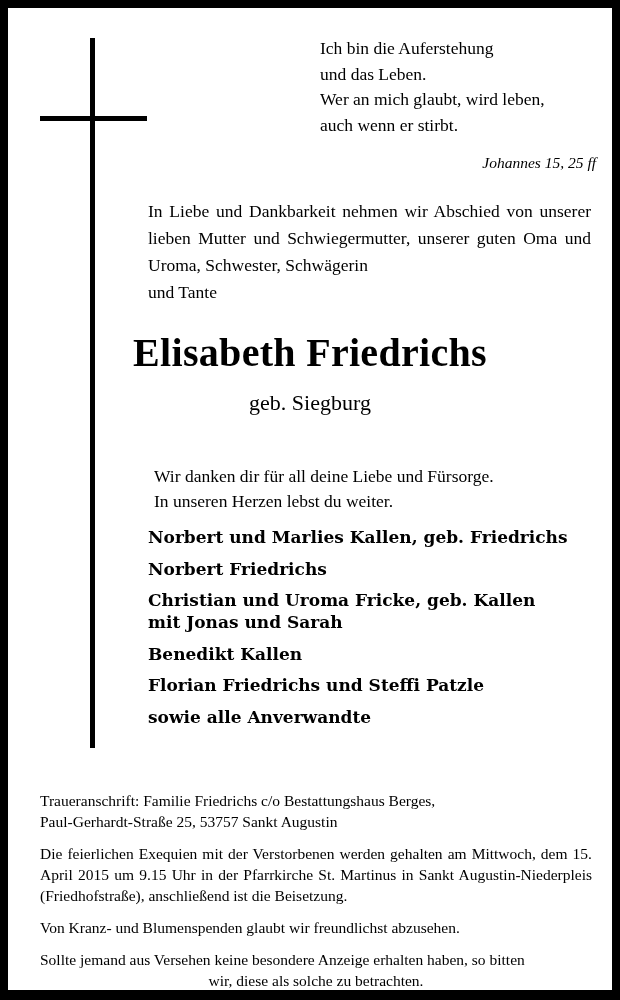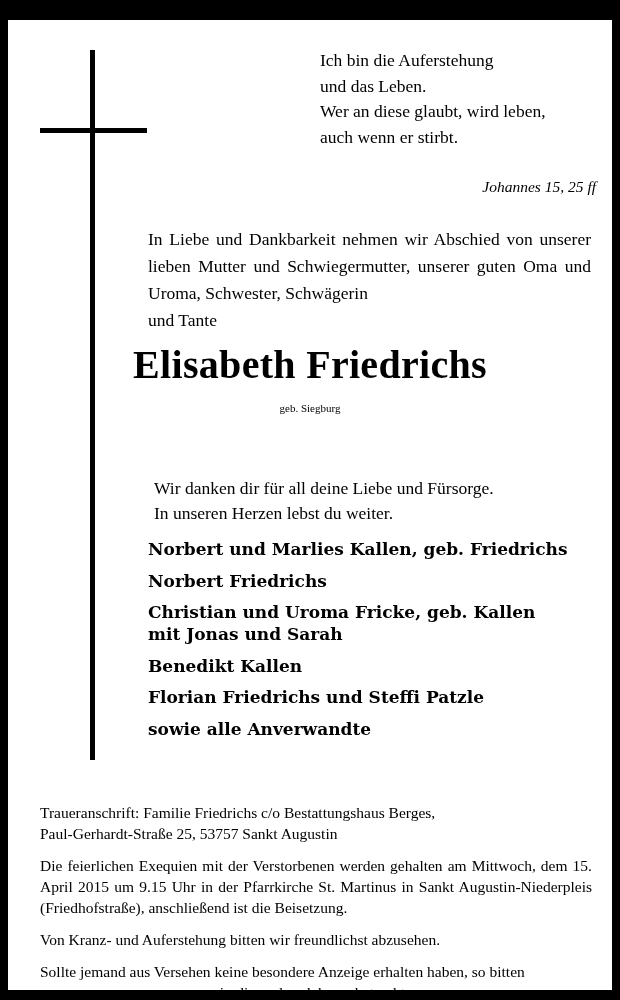--- a/index.html
+++ b/index.html
@@ -16,21 +16,21 @@
     color: #000000;
   }
 
   
   .notice {
     position: relative;
     box-sizing: border-box;
     width: 620px;
     height: 1000px;
     background: #000000;
-    padding: 20px 8px 10px 8px;
+    padding: 8px 8px 10px 8px;
   }
   .page {
     position: relative;
     box-sizing: border-box;
     width: 100%;
     height: 100%;
     background: #ffffff;
     overflow: hidden;
   }
 
@@ -58,32 +58,32 @@
     left: 312px;
     top: 28px;
     width: 280px;
     font-size: 17.5px;
     line-height: 25.5px;
   }
   .scripture-line {
     white-space: nowrap;
   }
   .scripture-ref {
-    margin-top: 24px;
+    margin-top: 12px;
     text-align: right;
     font-style: italic;
     font-size: 15.5px;
     padding-right: 4px;
   }
 
   
   .intro {
     position: absolute;
     left: 140px;
-    top: 206px;
+    top: 190px;
     width: 443px;
     font-size: 17.5px;
     line-height: 27px;
     text-align: justify;
     text-justify: inter-word;
   }
   .intro .last-line {
     display: block;
   }
 
@@ -96,23 +96,23 @@
     text-align: center;
   }
   .deceased-name {
     font-family: "Liberation Serif", serif;
     font-weight: bold;
     font-size: 40px;
     line-height: 46px;
     letter-spacing: 0.3px;
   }
   .maiden-name {
-    font-size: 11px;
+    font-size: 22px;
     line-height: 22px;
-    margin-top: 9px;
+    margin-top: 16px;
   }
   .life-dates {
     font-size: 18px;
     line-height: 24px;
     margin-top: 5px;
   }
   .life-dates .gap {
     display: inline-block;
     width: 26px;
   }
@@ -173,21 +173,21 @@
 
 <div class="notice">
   <div class="page">
 
     <div class="cross-stem"></div>
     <div class="cross-arm"></div>
 
     <div class="scripture">
       <div class="scripture-line">Ich bin die Auferstehung</div>
       <div class="scripture-line">und das Leben.</div>
-      <div class="scripture-line">Wer an diese glaubt, wird leben,</div>
+      <div class="scripture-line">Wer an mich glaubt, wird leben,</div>
       <div class="scripture-line">auch wenn er stirbt.</div>
       <div class="scripture-ref">Johannes 15, 25 ff</div>
     </div>
 
     <div class="intro">
       <span>In Liebe und Dankbarkeit nehmen wir Abschied von unserer lieben Mutter und Schwiegermutter, unserer guten Oma und Uroma, Schwester, Schwägerin</span>
       <span class="last-line">und Tante</span>
     </div>
 
     <div class="name-block">
@@ -221,21 +221,21 @@
         <span>sowie alle Anverwandte</span>
       </div>
     </div>
 
     <div class="footer">
       <div class="footer-block">
         <div>Traueranschrift: Familie Friedrichs c/o Bestattungshaus Berges,</div>
         <div>Paul-Gerhardt-Straße 25, 53757 Sankt Augustin</div>
       </div>
       <div class="footer-block justified">Die feierlichen Exequien mit der Verstorbenen werden gehalten am Mittwoch, dem 15. April 2015 um 9.15 Uhr in der Pfarrkirche St. Martinus in Sankt Augustin-Niederpleis (Friedhofstraße), anschließend ist die Beisetzung.</div>
-      <div class="footer-block">Von Kranz- und Auferstehung bitten wir freundlichst abzusehen.</div>
+      <div class="footer-block">Von Kranz- und Blumenspenden glaubt wir freundlichst abzusehen.</div>
       <div class="footer-block justified">
         <span>Sollte jemand aus Versehen keine besondere Anzeige erhalten haben, so bitten</span>
         <span class="tail">wir, diese als solche zu betrachten.</span>
       </div>
     </div>
 
   </div>
 </div>
 
 </body></html>

